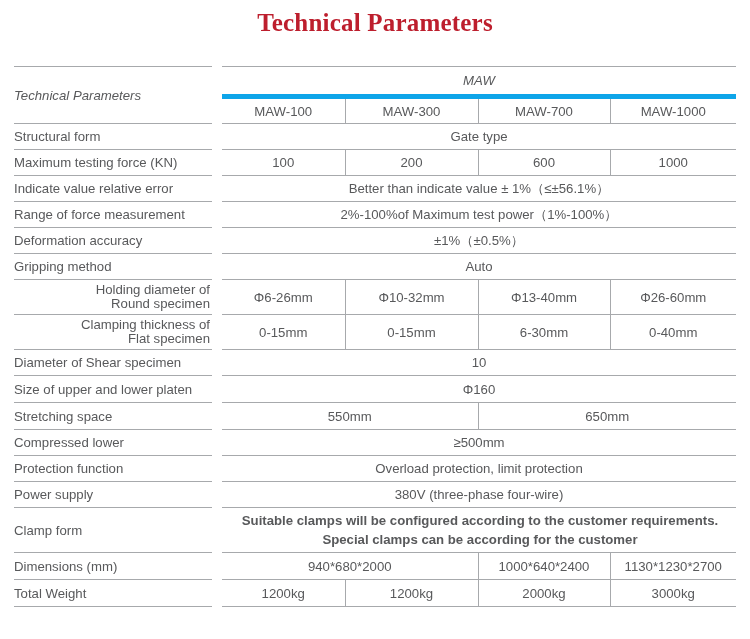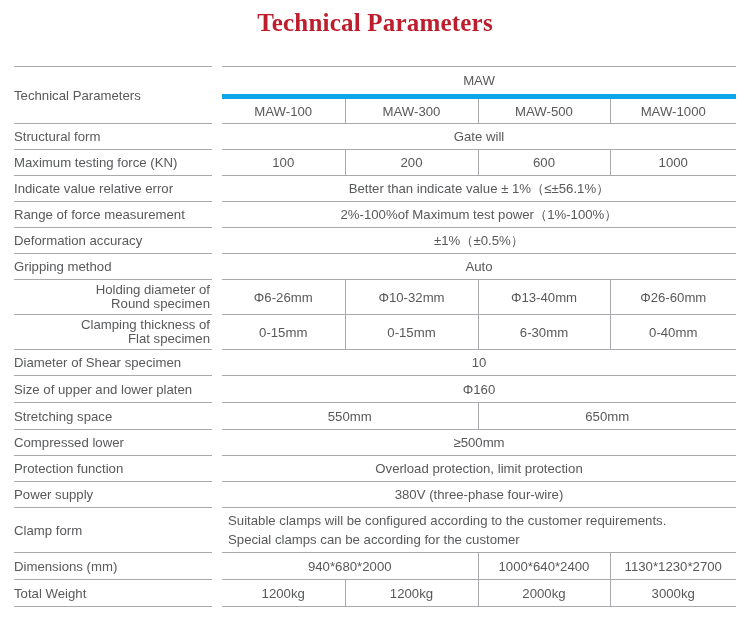--- a/index.html
+++ b/index.html
@@ -80,28 +80,29 @@
   
   td.val {
     border-bottom: 1px solid #a7a9ac;
     border-left: 1px solid #a7a9ac;
     text-align: center;
     padding: 3px 4px;
     line-height: 15px;
   }
   td.val.first { border-left: none; }
   td.val.textleft {
-    text-align: left;
+    text-align: center;
     padding-left: 6px;
     line-height: 19px;
+    font-weight: bold;
   }
 
   
   tr.first-row td.label,
-  tr.first-row td.val { border-top: 1px solid #a7a9ac; }
+  tr.first-row td.val { border-top: 1px solid #a7a9ac; font-style: italic; }
 
   
   td.val.subhead { border-top: 5px solid #0ea5e9; }
 
   .rowh-tall  { height: 30px; }
   .rowh-std   { height: 27px; }
   .rowh-small { height: 26px; }
   .rowh-two   { height: 28px; }
   .rowh-clamp { height: 44px; }
 </style>
@@ -124,28 +125,28 @@
     <tbody>
 
       <tr class="first-row rowh-tall">
         <td class="label" rowspan="2">Technical Parameters</td>
         <td class="gutter" rowspan="2"></td>
         <td class="val first" colspan="4">MAW</td>
       </tr>
       <tr class="rowh-std">
         <td class="val first subhead">MAW-100</td>
         <td class="val subhead">MAW-300</td>
-        <td class="val subhead">MAW-500</td>
+        <td class="val subhead">MAW-700</td>
         <td class="val subhead">MAW-1000</td>
       </tr>
 
       <tr class="rowh-small">
         <td class="label">Structural form</td>
         <td class="gutter"></td>
-        <td class="val first" colspan="4">Gate will</td>
+        <td class="val first" colspan="4">Gate type</td>
       </tr>
 
       <tr class="rowh-small">
         <td class="label">Maximum testing force (KN)</td>
         <td class="gutter"></td>
         <td class="val first">100</td>
         <td class="val">200</td>
         <td class="val">600</td>
         <td class="val">1000</td>
       </tr>

